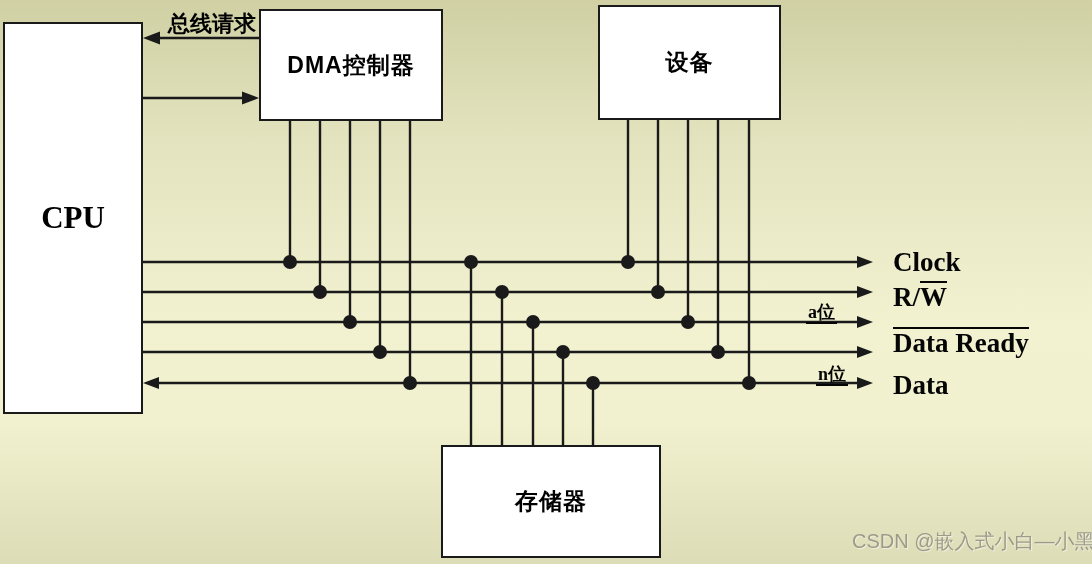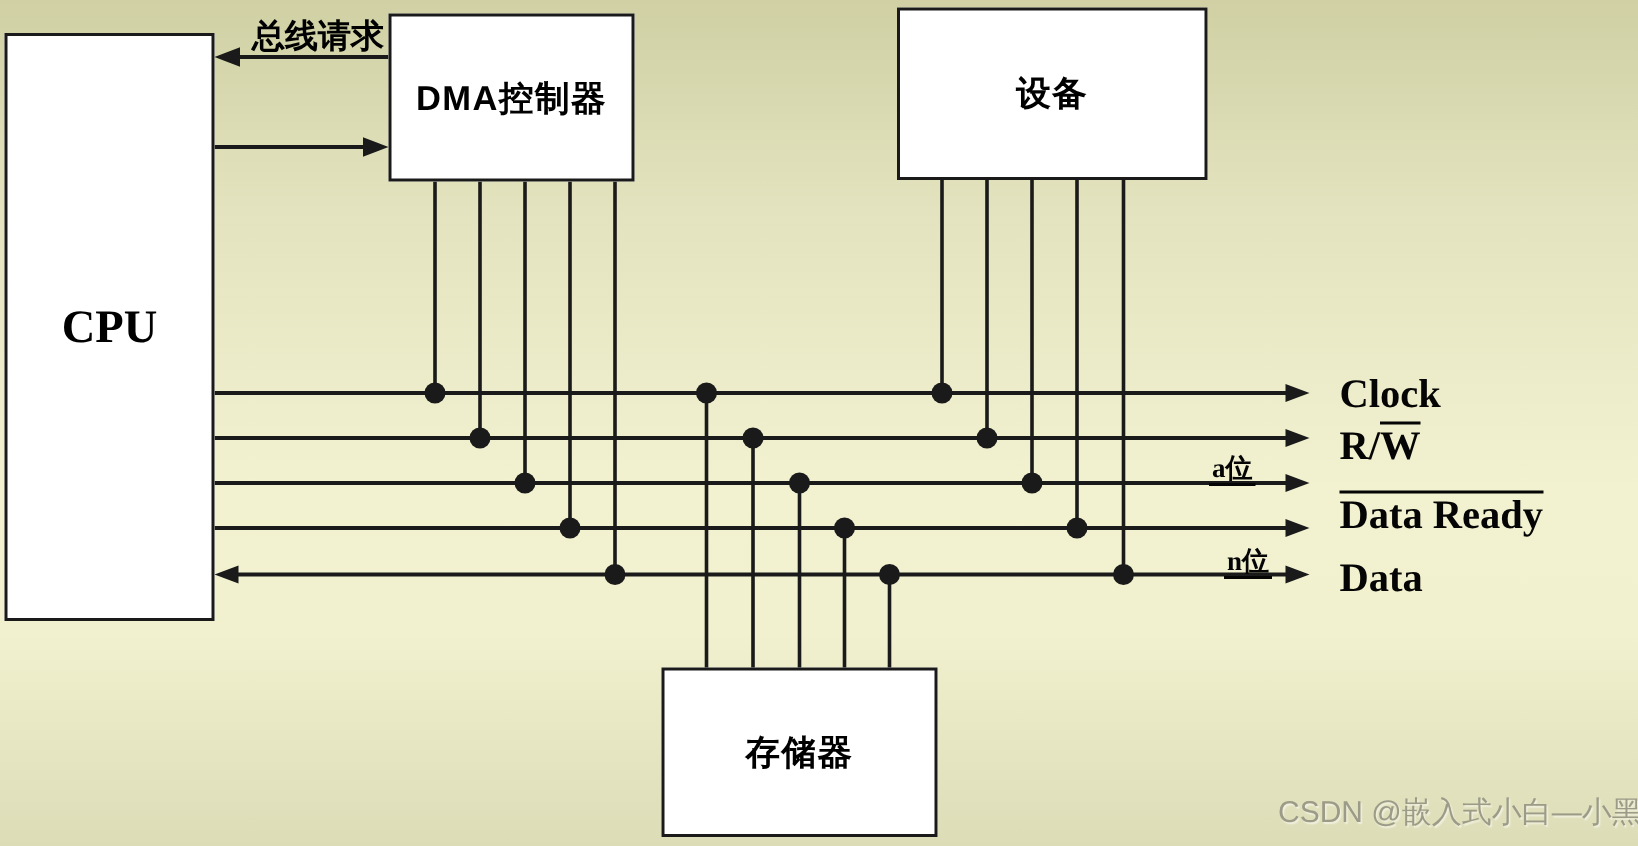--- a/index.html
+++ b/index.html
@@ -10,23 +10,23 @@
   }
   .wiring{position:absolute;left:0;top:0;z-index:1;}
   .box{
     position:absolute;z-index:2;box-sizing:border-box;
     background:#ffffff;border:2.4px solid #1a1a1a;
     display:flex;align-items:center;justify-content:center;
   }
   .box-label{font-weight:bold;color:#000000;white-space:nowrap;}
   .cpu-box{left:3px;top:22px;width:140px;height:392px;align-items:flex-start;}
   .cpu-box .box-label{font-family:"Liberation Serif",serif;font-size:31px;margin-top:176px;}
-  .dma-box{left:259px;top:9px;width:164px;height:112px;}
-  .dev-box{left:598px;top:5px;width:207px;height:115px;}
-  .mem-box{left:441px;top:445px;width:184px;height:113px;}
+  .dma-box{left:259px;top:9px;width:184px;height:112px;}
+  .dev-box{left:598px;top:5px;width:183px;height:115px;}
+  .mem-box{left:441px;top:445px;width:220px;height:113px;}
   .cjk-label{font-size:23px;letter-spacing:1px;}
   .ctrl-label{
     position:absolute;z-index:3;font-weight:bold;font-size:22px;color:#000000;white-space:nowrap;
   }
   .ctrl-request{left:168px;top:9px;}
   .ctrl-grant{left:156px;top:111px;}
   .signal-label{
     position:absolute;z-index:3;left:893px;font-family:"Liberation Serif",serif;
     font-weight:bold;font-size:27px;line-height:1;color:#050505;white-space:nowrap;
   }

